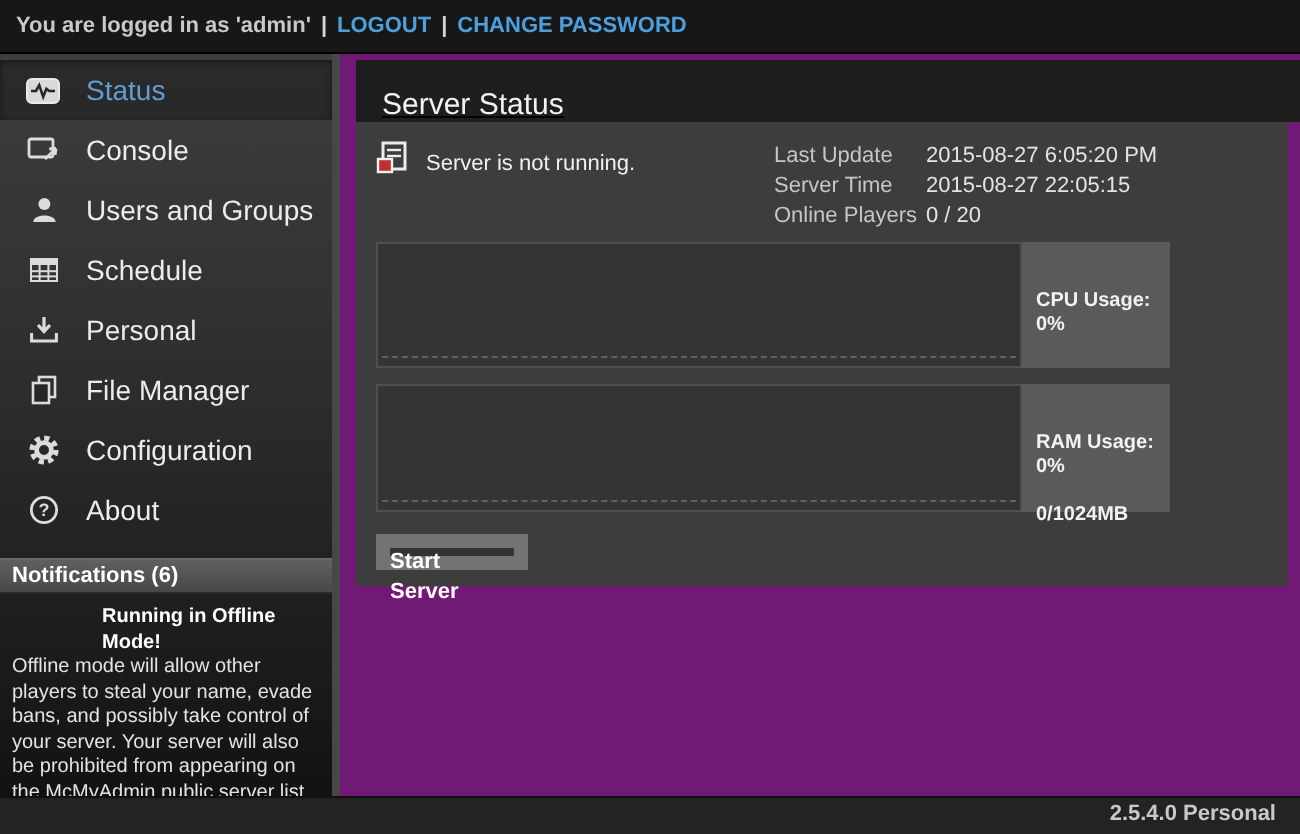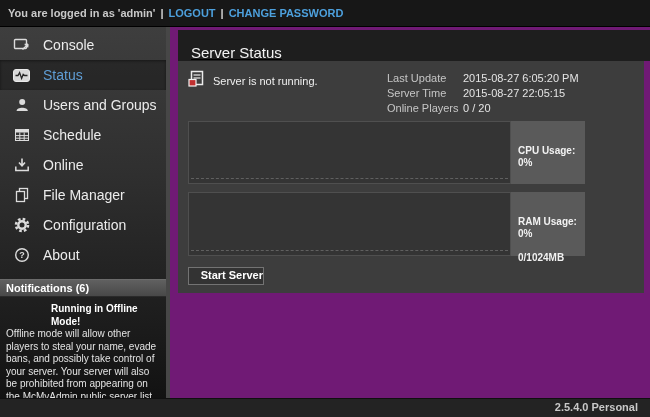--- a/index.html
+++ b/index.html
@@ -53,22 +53,22 @@
   .chart-ram { top:131px; height:64px; }
   .baseline { position:absolute; left:2px; right:2px; bottom:4px; border-top:1px dashed #606060; }
 
   .usage-panel { position:absolute; left:333px; width:74px; background:#5a5a5a; box-sizing:border-box;
                  padding:24px 7px; font-size:10px; font-weight:bold; color:#f2f2f2; line-height:12px; }
   .usage-cpu { top:60px; height:63px; }
   .usage-ram { top:131px; height:64px; }
   .usage-detail { margin-top:12px; }
 
   .start-button { position:absolute; left:10px; top:206px; width:76px; height:18px; background:#333333;
-                  border:1px solid #737373; box-sizing:border-box; color:#fff; font-size:11px;
-                  font-weight:bold; text-align:right; line-height:15px; cursor:pointer; }
+                  border:7px solid #737373; box-sizing:border-box; color:#fff; font-size:11px;
+                  font-weight:bold; text-align:left; line-height:15px; cursor:pointer; }
 
   
   .footer { position:absolute; left:0; bottom:0; width:650px; height:19px; background:#232323;
             border-top:1px solid #101010; box-sizing:border-box; font-size:11px; font-weight:bold;
             color:#c9c9c9; text-align:right; padding-right:12px; line-height:17px; }
 </style>
 </head>
 <body>
 
 <div class="screen">
@@ -77,38 +77,38 @@
     <span>You are logged in as 'admin'</span>
     <span class="sep">|</span>
     <span class="link">LOGOUT</span>
     <span class="sep">|</span>
     <span class="link">CHANGE PASSWORD</span>
   </div>
 
   <div class="sidebar">
     <div class="nav">
 
+      <div class="nav-item active">
+        <span class="icon">
+          <svg width="17" height="13" viewBox="0 0 17 13">
+              <rect x="0.5" y="0.5" width="16" height="12" rx="2.5" fill="#d9d9d9" stroke="#eaeaea"></rect>
+              <polyline points="2.5,6.5 5,6.5 6.6,3.6 8.6,9.4 10.2,5.4 11.6,6.5 14.5,6.5" fill="none" stroke="#262626" stroke-width="1.3"></polyline>
+            </svg>
+        </span>
+        <span class="label">Status</span>
+      </div>
+
       <div class="nav-item">
         <span class="icon">
           <svg width="17" height="16" viewBox="0 0 17 16">
               <rect x="1.5" y="2.5" width="12" height="9" rx="1" fill="none" stroke="#dcdcdc" stroke-width="1.4"></rect>
               <path d="M9.5 12.5 L15 7.2 M15 7.2 L11.6 7.5 M15 7.2 L14.6 10.4" fill="none" stroke="#dcdcdc" stroke-width="1.4"></path>
             </svg>
         </span>
         <span class="label">Console</span>
-      </div>
-
-      <div class="nav-item active">
-        <span class="icon">
-          <svg width="17" height="13" viewBox="0 0 17 13">
-              <rect x="0.5" y="0.5" width="16" height="12" rx="2.5" fill="#d9d9d9" stroke="#eaeaea"></rect>
-              <polyline points="2.5,6.5 5,6.5 6.6,3.6 8.6,9.4 10.2,5.4 11.6,6.5 14.5,6.5" fill="none" stroke="#262626" stroke-width="1.3"></polyline>
-            </svg>
-        </span>
-        <span class="label">Status</span>
       </div>
 
       <div class="nav-item">
         <span class="icon">
           <svg width="16" height="16" viewBox="0 0 16 16">
               <circle cx="8.2" cy="5" r="3" fill="#dcdcdc"></circle>
               <path d="M2.6 14 C2.6 9.6 13.8 9.6 13.8 14 Z" fill="#dcdcdc"></path>
             </svg>
         </span>
         <span class="label">Users and Groups</span>
@@ -128,21 +128,21 @@
         <span class="label">Schedule</span>
       </div>
 
       <div class="nav-item">
         <span class="icon">
           <svg width="16" height="16" viewBox="0 0 16 16">
               <path d="M8 1.5 v6.5 M5 5.5 L8 8.8 L11 5.5" fill="none" stroke="#dcdcdc" stroke-width="1.6"></path>
               <path d="M1.8 9.5 v4 h12.4 v-4" fill="none" stroke="#dcdcdc" stroke-width="1.5"></path>
             </svg>
         </span>
-        <span class="label">Online</span>
+        <span class="label">Personal</span>
       </div>
 
       <div class="nav-item">
         <span class="icon">
           <svg width="16" height="16" viewBox="0 0 16 16">
               <rect x="5.5" y="1.5" width="8" height="10" fill="none" stroke="#dcdcdc" stroke-width="1.3"></rect>
               <rect x="2.5" y="4.5" width="8" height="10" fill="#272727" stroke="#dcdcdc" stroke-width="1.3"></rect>
             </svg>
         </span>
         <span class="label">File Manager</span>

